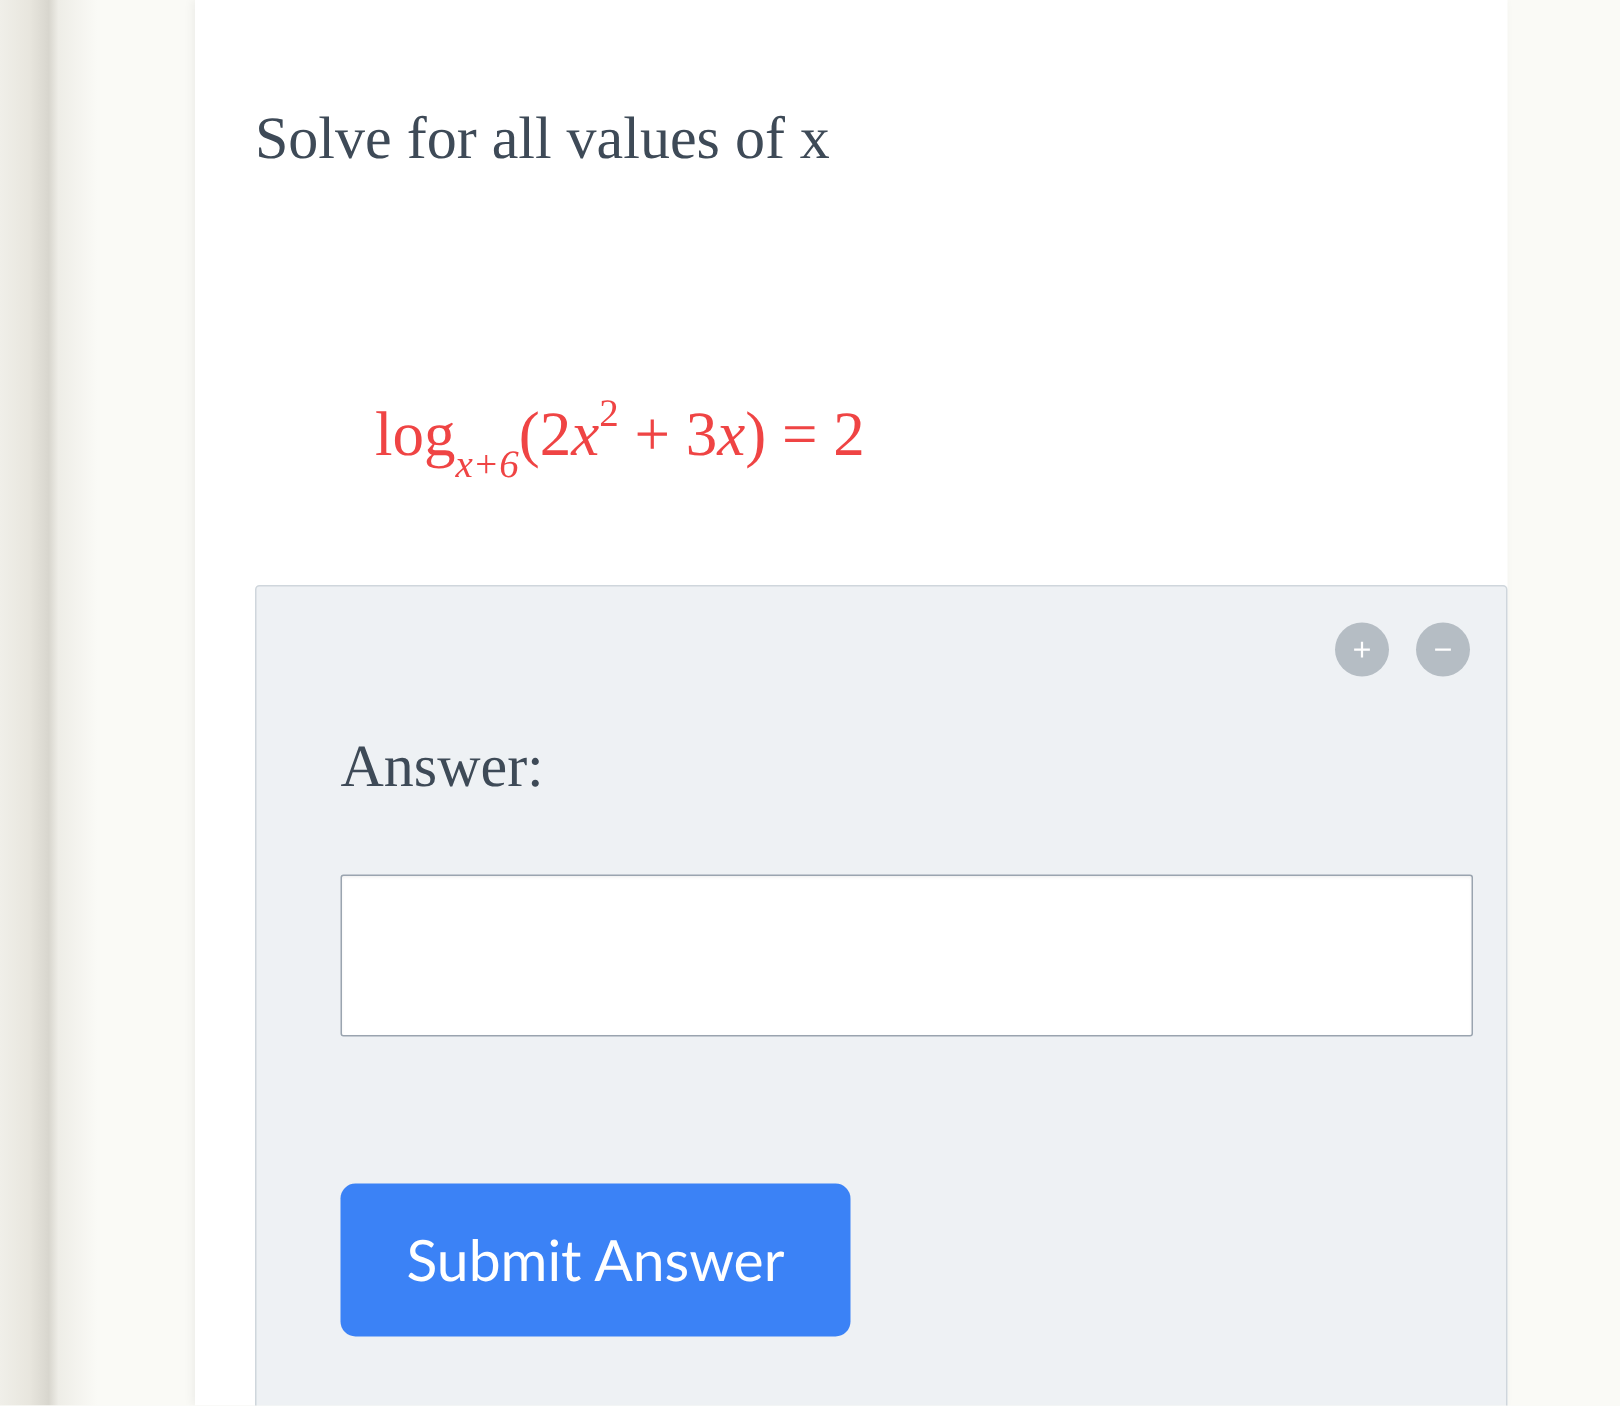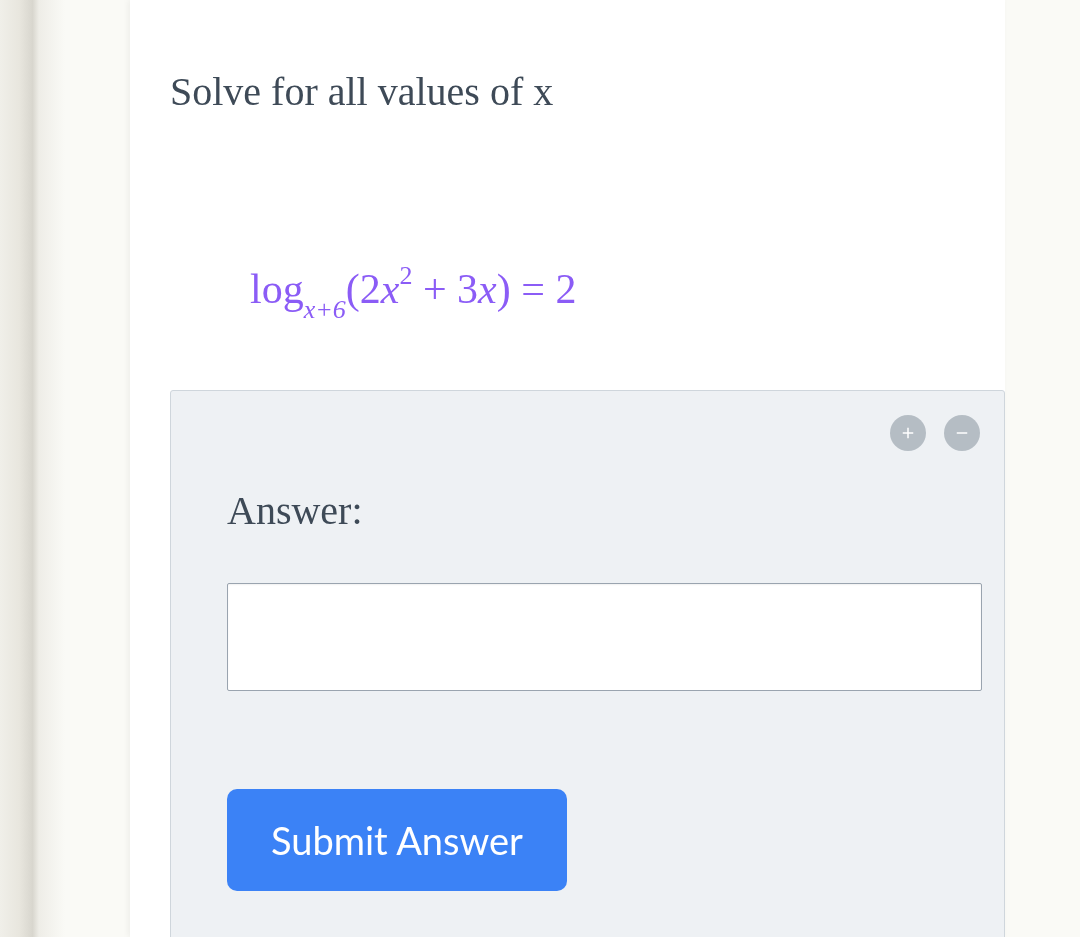--- a/index.html
+++ b/index.html
@@ -46,21 +46,21 @@
       top: 68px;
       font-size: 40px;
       color: #3e4a57;
       font-weight: 400;
     }
     .equation {
       position: absolute;
       left: 120px;
       top: 265px;
       font-size: 42px;
-      color: #8b5cf6;
+      color: #ef4444;
       font-family: 'Cambria Math', 'STIX', Georgia, serif;
       white-space: nowrap;
     }
     .equation .log {
       display: inline-block;
     }
     .equation sub {
       font-size: 26px;
       font-style: italic;
       vertical-align: sub;

